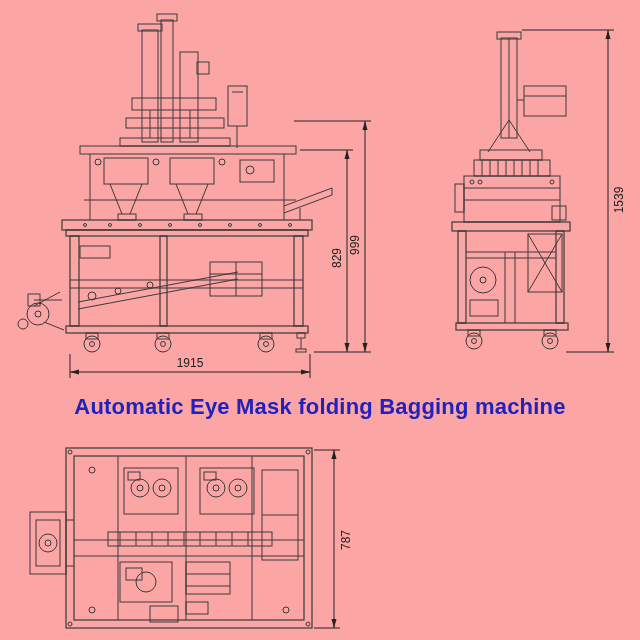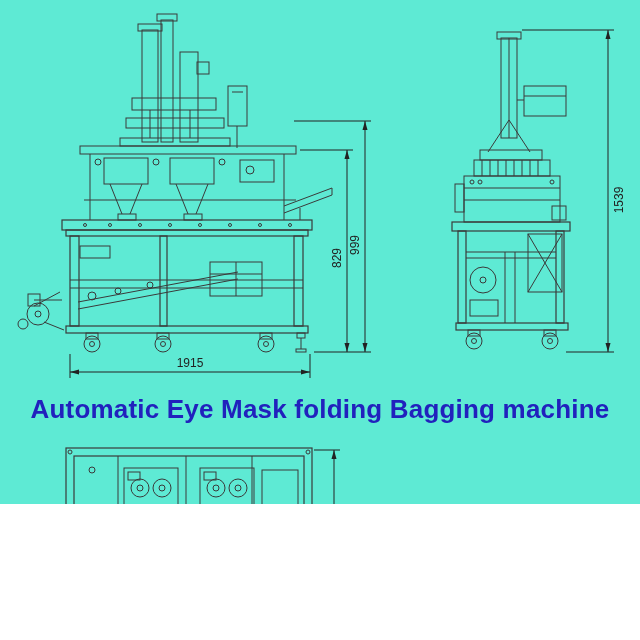--- a/index.html
+++ b/index.html
@@ -1,28 +1,28 @@
 <!DOCTYPE html>
 <html><head>
 <meta charset="utf-8">
 <style>
   html,body{margin:0;padding:0;background:#ffffff;}
   .canvas{
     position:relative;
-    width:640px;height:504px;
-    background:#5eead4;
+    width:640px;height:640px;
+    background:#fca5a5;
     overflow:hidden;
     font-family:"Liberation Sans", sans-serif;
   }
   .drawing{position:absolute;top:0;left:0;}
   .title{
     position:absolute;
     left:0;top:394px;width:640px;
     text-align:center;
-    font-size:26px;
+    font-size:22px;
     font-weight:bold;
     color:#2121bd;
     letter-spacing:0.2px;
   }
   .dim-text{
     font-size:12px;
     font-family:"Liberation Sans", sans-serif;
   }
 </style>
 </head>

